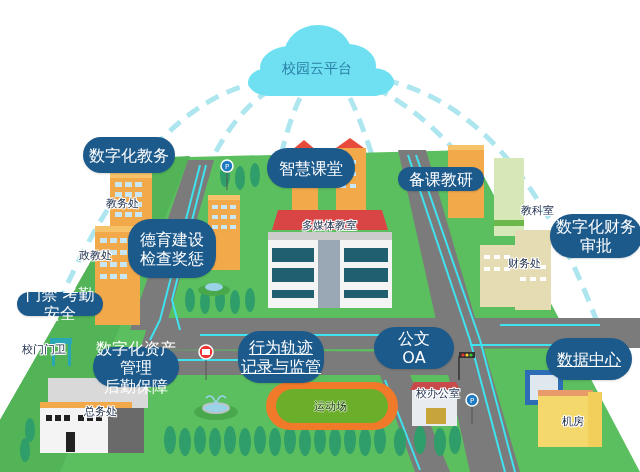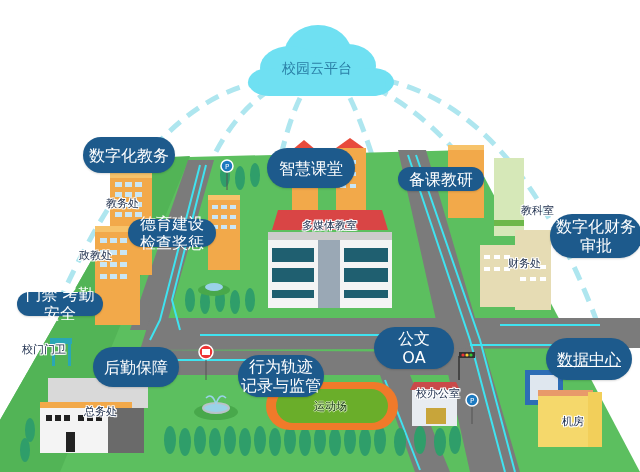--- a/index.html
+++ b/index.html
@@ -282,42 +282,43 @@
       <circle cx="467" cy="355" r="1.6" fill="#fc3"></circle>
       <circle cx="471" cy="355" r="1.6" fill="#3c3"></circle>
   </g>
 </svg>
 
 <div class="cloud-text">校园云平台</div>
 
 <div class="pill" style="left:83px;top:137px;width:92px;height:36px;">
   <span>数字化教务</span>
 </div>
-<div class="pill" style="left:128px;top:219px;width:88px;height:28px;">
+<div class="pill" style="left:128px;top:219px;width:88px;height:59px;">
   <span>德育建设</span>
   <span>检查奖惩</span>
 </div>
 <div class="pill" style="left:267px;top:148px;width:88px;height:40px;">
   <span>智慧课堂</span>
 </div>
 <div class="pill" style="left:398px;top:167px;width:86px;height:24px;">
   <span>备课教研</span>
 </div>
 <div class="pill" style="left:550px;top:214px;width:92px;height:44px;">
   <span>数字化财务</span>
   <span>审批</span>
 </div>
 <div class="pill" style="left:17px;top:292px;width:86px;height:24px;">
   <span>门禁 考勤</span>
   <span>安全</span>
 </div>
 <div class="pill" style="left:93px;top:347px;width:86px;height:40px;">
+  <span>数字化资产管理</span>
   <span>后勤保障</span>
 </div>
-<div class="pill" style="left:238px;top:355px;width:86px;height:42px;">
+<div class="pill" style="left:238px;top:331px;width:86px;height:52px;text-decoration:underline;">
   <span>行为轨迹</span>
   <span>记录与监管</span>
 </div>
 <div class="pill" style="left:374px;top:327px;width:80px;height:42px;">
   <span>公文</span>
   <span>OA</span>
 </div>
 <div class="pill" style="left:546px;top:338px;width:86px;height:42px;text-decoration:underline;">
   <span>数据中心</span>
 </div>

